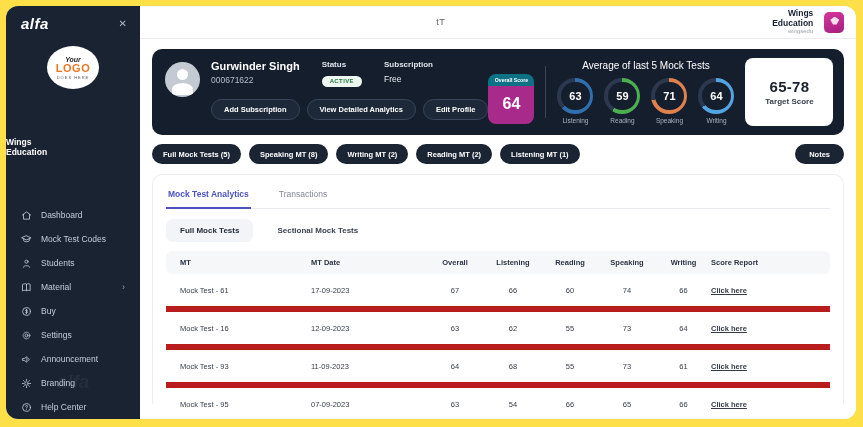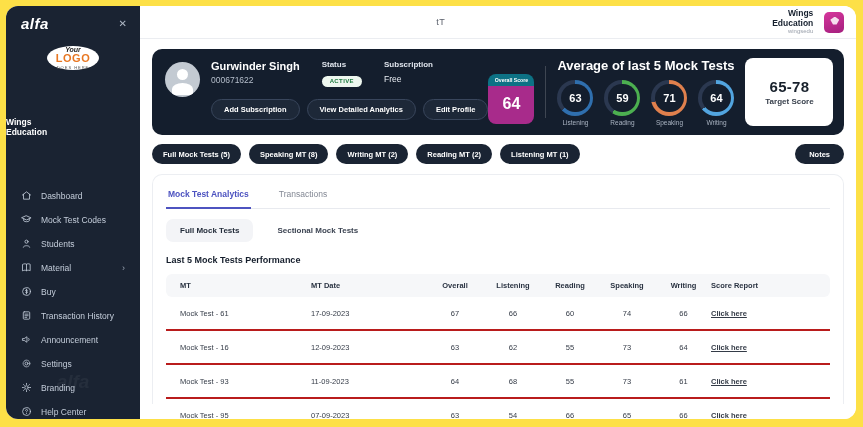--- a/index.html
+++ b/index.html
@@ -72,21 +72,21 @@
     font-weight:bold; padding:5px 12px; border-radius:13px; cursor:pointer;
     font-family:"Liberation Sans",sans-serif; white-space:nowrap; }
 
   
   .scores { margin-left:auto; display:flex; align-items:center; gap:11px; }
   .overall { width:46px; border-radius:8px; overflow:hidden; text-align:center; align-self:flex-end; }
   .overall .o-head { background:#0d7285; font-size:5.2px; font-weight:bold; padding:3px 0; }
   .overall .o-val { background:#a82b8b; font-size:16px; font-weight:bold; padding:9px 0 11px; }
   .vdiv { width:1px; height:52px; background:rgba(255,255,255,.18); }
   .rings-block { text-align:center; }
-  .rings-title { font-size:13px; font-weight:bold; margin-bottom:7px; }
+  .rings-title { font-size:10px; font-weight:normal; margin-bottom:7px; }
   .rings { display:flex; gap:11px; justify-content:center; }
   .ring-wrap { display:flex; flex-direction:column; align-items:center; }
   .ring { width:36px; height:36px; border-radius:50%; display:flex; align-items:center; justify-content:center; }
   .ring .inner { width:28.5px; height:28.5px; border-radius:50%; background:#141e2d;
     display:flex; align-items:center; justify-content:center; font-size:11px; font-weight:bold; }
   .ring-lbl { font-size:6.5px; color:#a9b3c1; margin-top:3px; }
   .target { background:#fff; color:#17202b; border-radius:8px; width:88px; height:68px;
     position:relative; display:flex; flex-direction:column; align-items:center; justify-content:center; }
   .target .gear { position:absolute; top:4px; right:5px; cursor:pointer; }
   .target .gear svg { width:8px; height:8px; stroke:#9aa1ab; }
@@ -108,21 +108,21 @@
   .subtabs { display:flex; gap:10px; margin-top:10px; align-items:center; }
   .subtab { font-size:8px; color:#3c4452; padding:7px 14px; cursor:pointer; font-weight:bold; }
   .subtab.active { background:#f3f4f7; border-radius:7px; color:#232c3a; }
   .tbl-title { font-size:9px; font-weight:bold; color:#141d2b; margin-top:13px; }
 
   .tbl { margin-top:9px; }
   .trow { display:grid; grid-template-columns:145px 115px 58px 58px 56px 58px 55px 1fr;
     align-items:center; }
   .thead { background:#f6f7f9; border-radius:6px; padding:7px 0; }
   .thead .cell { font-size:7.5px; font-weight:bold; color:#2a3342; }
-  .tbody .trow { padding:11.5px 0; border-bottom:2px solid #b91c1c; }
+  .tbody .trow { padding:11.5px 0; border-bottom:6px solid #b91c1c; }
   .tbody .cell { font-size:7.5px; color:#343b47; }
   .cell.c0 { padding-left:14px; }
   .cell.num { text-align:center; }
   .cell a { color:#343b47; font-weight:bold; font-size:7.5px; }
 </style>
 </head>
 <body>
 
 <div class="frame">
 <div class="window">
@@ -187,43 +187,34 @@
               <svg viewBox="0 0 24 24" fill="none" stroke-width="1.8" stroke-linecap="round" stroke-linejoin="round" style="width:100%;height:100%;stroke:inherit">
                 <circle cx="12" cy="12" r="8.5"></circle>
                 <path d="M14.3 9.3c-.6-1.5-4.3-1.5-4.3.6 0 2.3 4.3 1.2 4.3 3.5 0 2.1-3.8 2.1-4.5.5M12 6.8v10.4"></path>
               </svg>
             </span>
             <span>Buy</span>
           </div>
           <div class="nav-item">
             <span style="width: 11px; height: 11px; display: inline-flex; stroke: rgb(196, 205, 218);">
               <svg viewBox="0 0 24 24" fill="none" stroke-width="1.8" stroke-linecap="round" stroke-linejoin="round" style="width:100%;height:100%;stroke:inherit">
-                <rect x="5" y="4" width="14" height="16" rx="2"></rect>
-                <path d="M8.5 9h7M8.5 12.5h7M8.5 16h4"></path>
-              </svg>
-            </span>
-            <span>Transaction History</span>
+                <circle cx="12" cy="12" r="3.2"></circle>
+                <circle cx="12" cy="12" r="7.3" stroke-dasharray="3 2.2"></circle>
+              </svg>
+            </span>
+            <span>Settings</span>
           </div>
           <div class="nav-item">
             <span style="width: 11px; height: 11px; display: inline-flex; stroke: rgb(196, 205, 218);">
               <svg viewBox="0 0 24 24" fill="none" stroke-width="1.8" stroke-linecap="round" stroke-linejoin="round" style="width:100%;height:100%;stroke:inherit">
                 <path d="M4 10h3l6-4v12l-6-4H4Z"></path>
                 <path d="M16.5 9.5c1.8 1.3 1.8 3.7 0 5"></path>
               </svg>
             </span>
             <span>Announcement</span>
-          </div>
-          <div class="nav-item">
-            <span style="width: 11px; height: 11px; display: inline-flex; stroke: rgb(196, 205, 218);">
-              <svg viewBox="0 0 24 24" fill="none" stroke-width="1.8" stroke-linecap="round" stroke-linejoin="round" style="width:100%;height:100%;stroke:inherit">
-                <circle cx="12" cy="12" r="3.2"></circle>
-                <circle cx="12" cy="12" r="7.3" stroke-dasharray="3 2.2"></circle>
-              </svg>
-            </span>
-            <span>Settings</span>
           </div>
           <div class="nav-item">
             <span style="width: 11px; height: 11px; display: inline-flex; stroke: rgb(196, 205, 218);">
               <svg viewBox="0 0 24 24" fill="none" stroke-width="1.8" stroke-linecap="round" stroke-linejoin="round" style="width:100%;height:100%;stroke:inherit">
                 <circle cx="12" cy="12" r="3.8"></circle>
                 <path d="M12 3v2.4M12 18.6V21M3 12h2.4M18.6 12H21M5.6 5.6l1.7 1.7M16.7 16.7l1.7 1.7M18.4 5.6l-1.7 1.7M7.3 16.7l-1.7 1.7"></path>
               </svg>
             </span>
             <span>Branding</span>
           </div>
@@ -351,21 +342,20 @@
 
       <section class="panel">
         <div class="tabs" id="tabs">
               <span class="tab active">Mock Test Analytics</span>
               <span class="tab">Transactions</span>
             </div>
         <div class="subtabs" id="subtabs">
               <span class="subtab active">Full Mock Tests</span>
               <span class="subtab">Sectional Mock Tests</span>
             </div>
-        <div class="tbl-title">Last 5 Mock Tests Performance</div>
         <div class="tbl">
           <div class="trow thead" id="thead">
                 <div class="cell c0">MT</div>
                 <div class="cell c1">MT Date</div>
                 <div class="cell c2 num">Overall</div>
                 <div class="cell c3 num">Listening</div>
                 <div class="cell c4 num">Reading</div>
                 <div class="cell c5 num">Speaking</div>
                 <div class="cell c6 num">Writing</div>
                 <div class="cell c7">Score Report</div>

